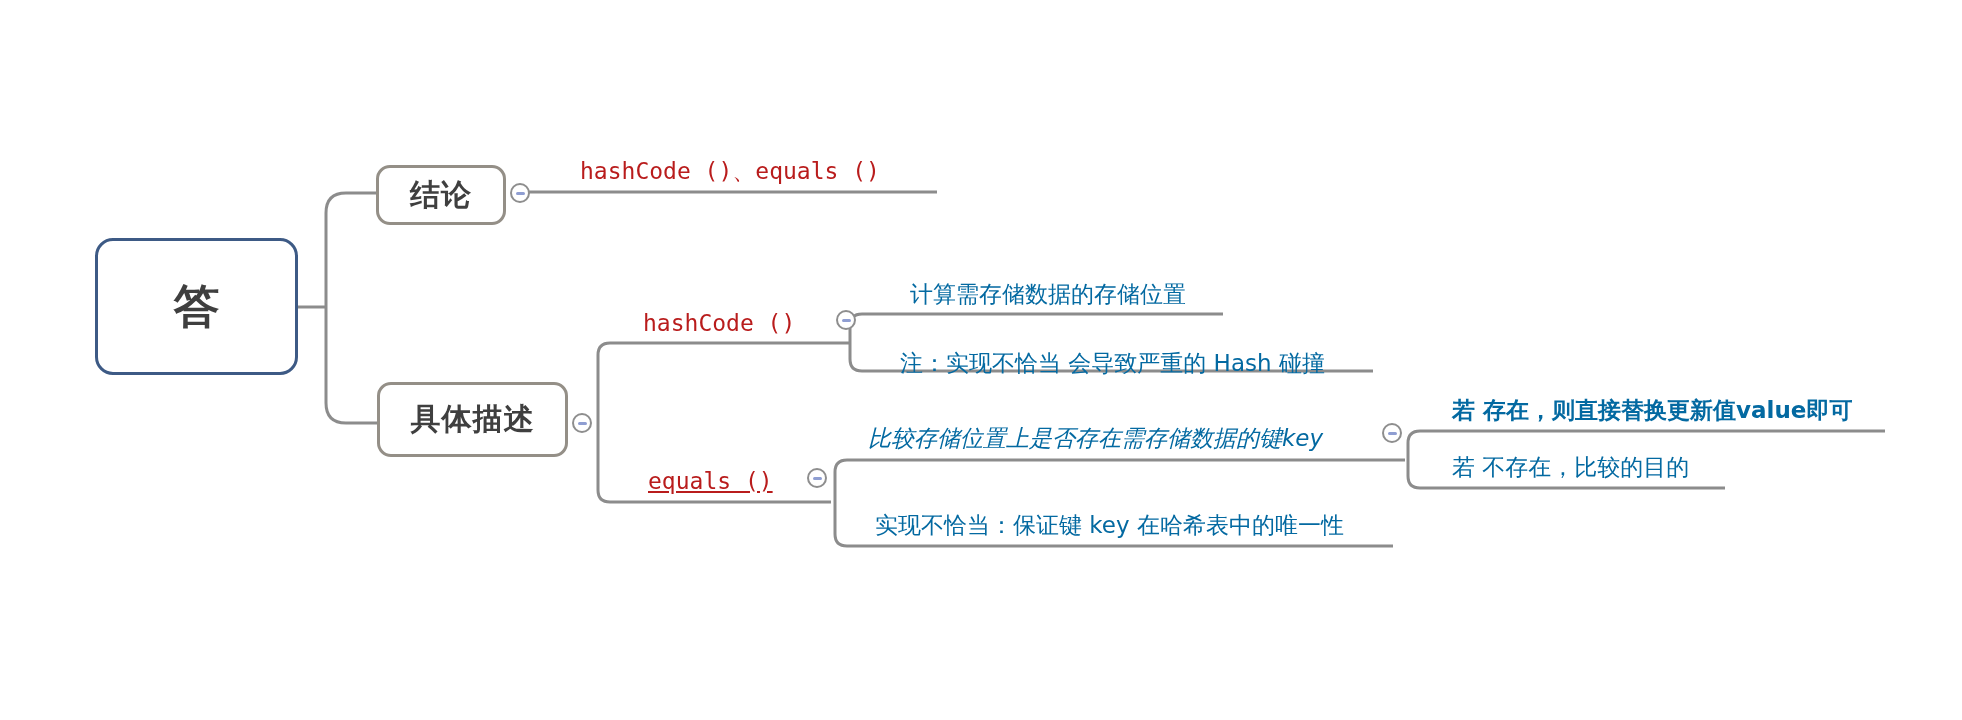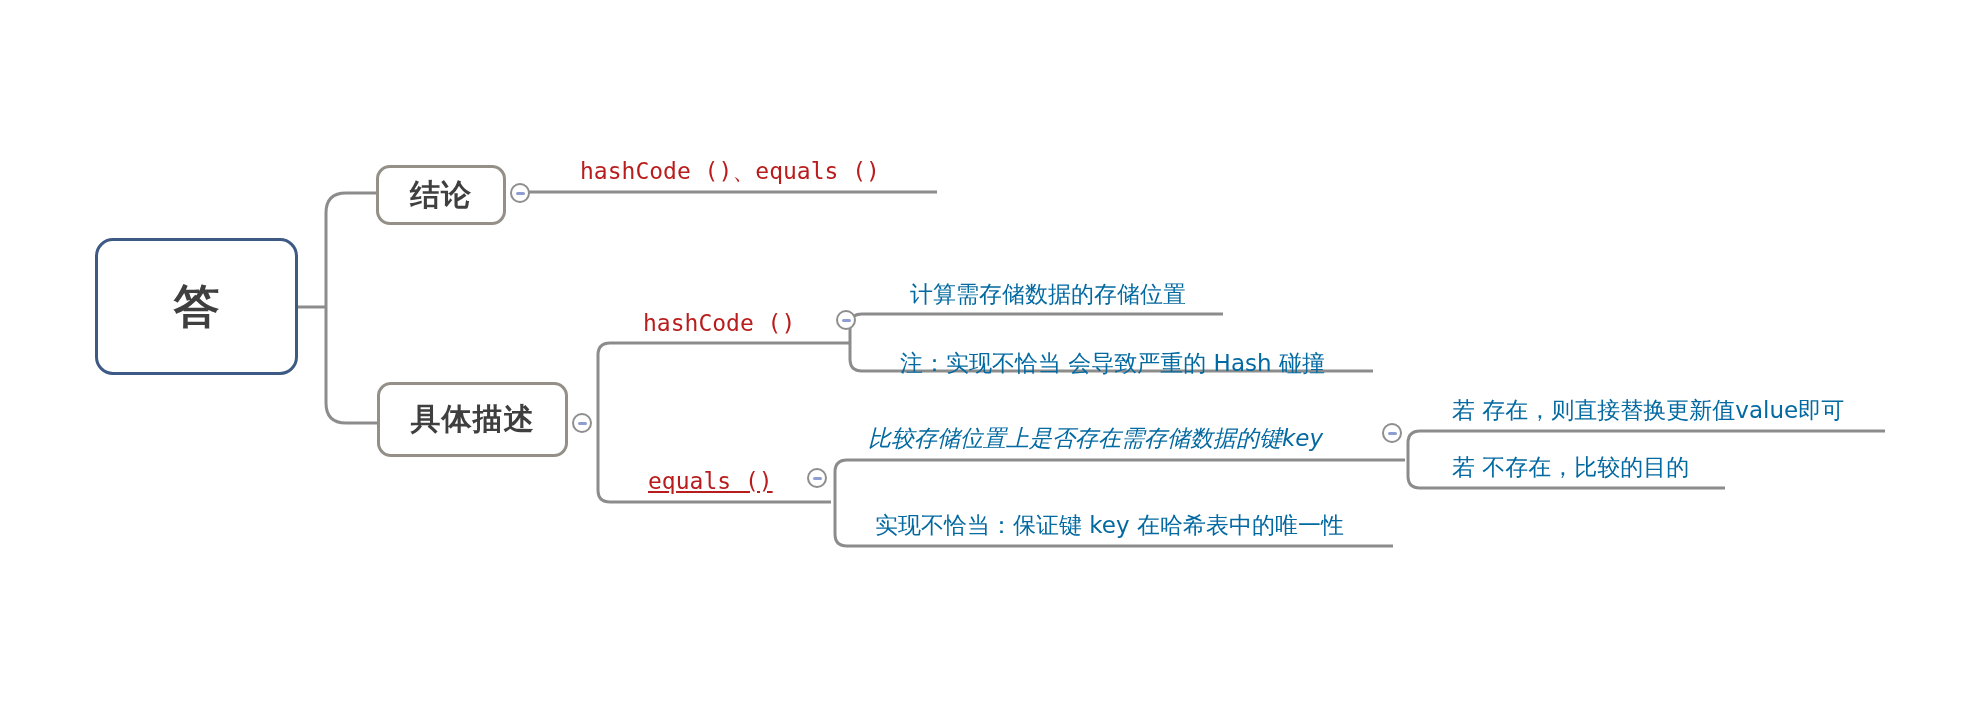--- a/index.html
+++ b/index.html
@@ -85,17 +85,17 @@
   <div class="line-label" style="left:910px;top:280px;">计算需存储数据的存储位置</div>
 
   <div class="line-label" style="left:900px;top:337px;margin-top:12px;">注：实现不恰当 会导致严重的 Hash 碰撞</div>
 
   <div class="line-label code" style="left:648px;top:467px;text-decoration:underline;">equals ()</div>
 
   <div class="line-label" style="left:868px;top:424px;font-style:italic;">比较存储位置上是否存在需存储数据的键key</div>
 
   <div class="line-label" style="left:875px;top:511px;">实现不恰当：保证键 key 在哈希表中的唯一性</div>
 
-  <div class="line-label" style="left:1452px;top:396px;">若 存在，则直接替换更新值value即可</div>
+  <div class="line-label" style="left:1452px;top:396px;font-weight:bold;">若 存在，则直接替换更新值value即可</div>
 
   <div class="line-label" style="left:1452px;top:453px;">若 不存在，比较的目的</div>
 
 </div>
 
 </body></html>

